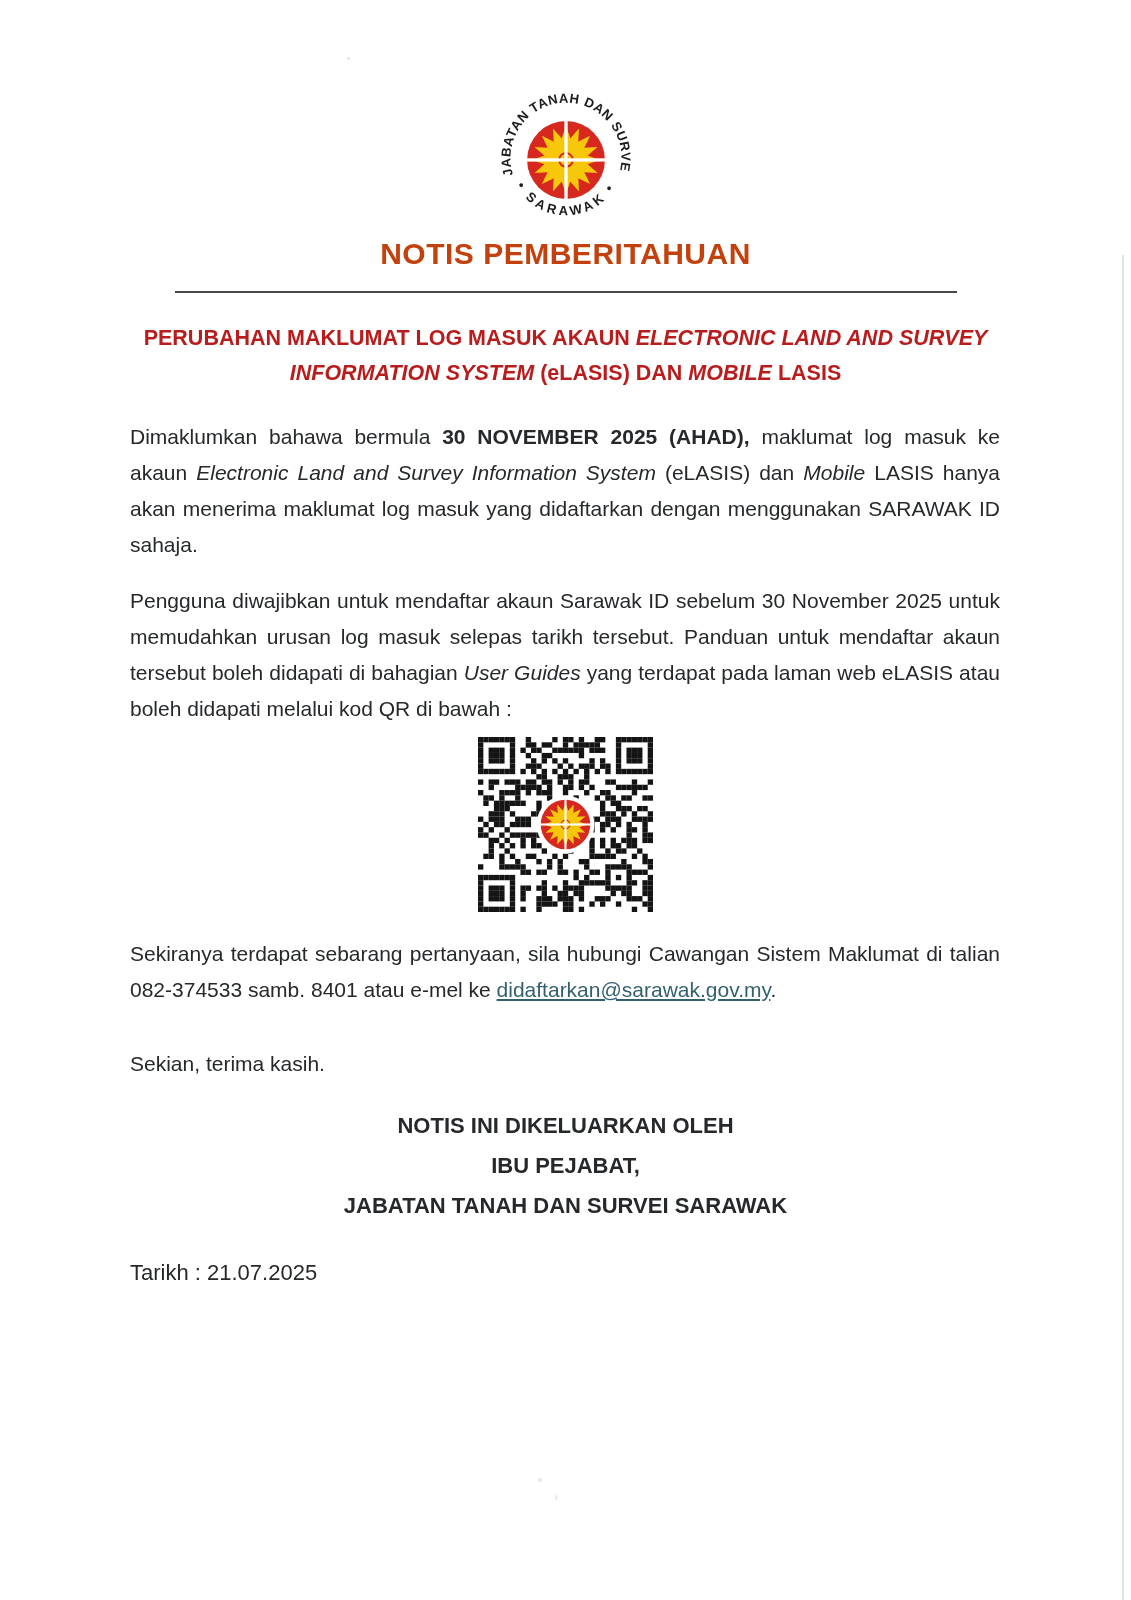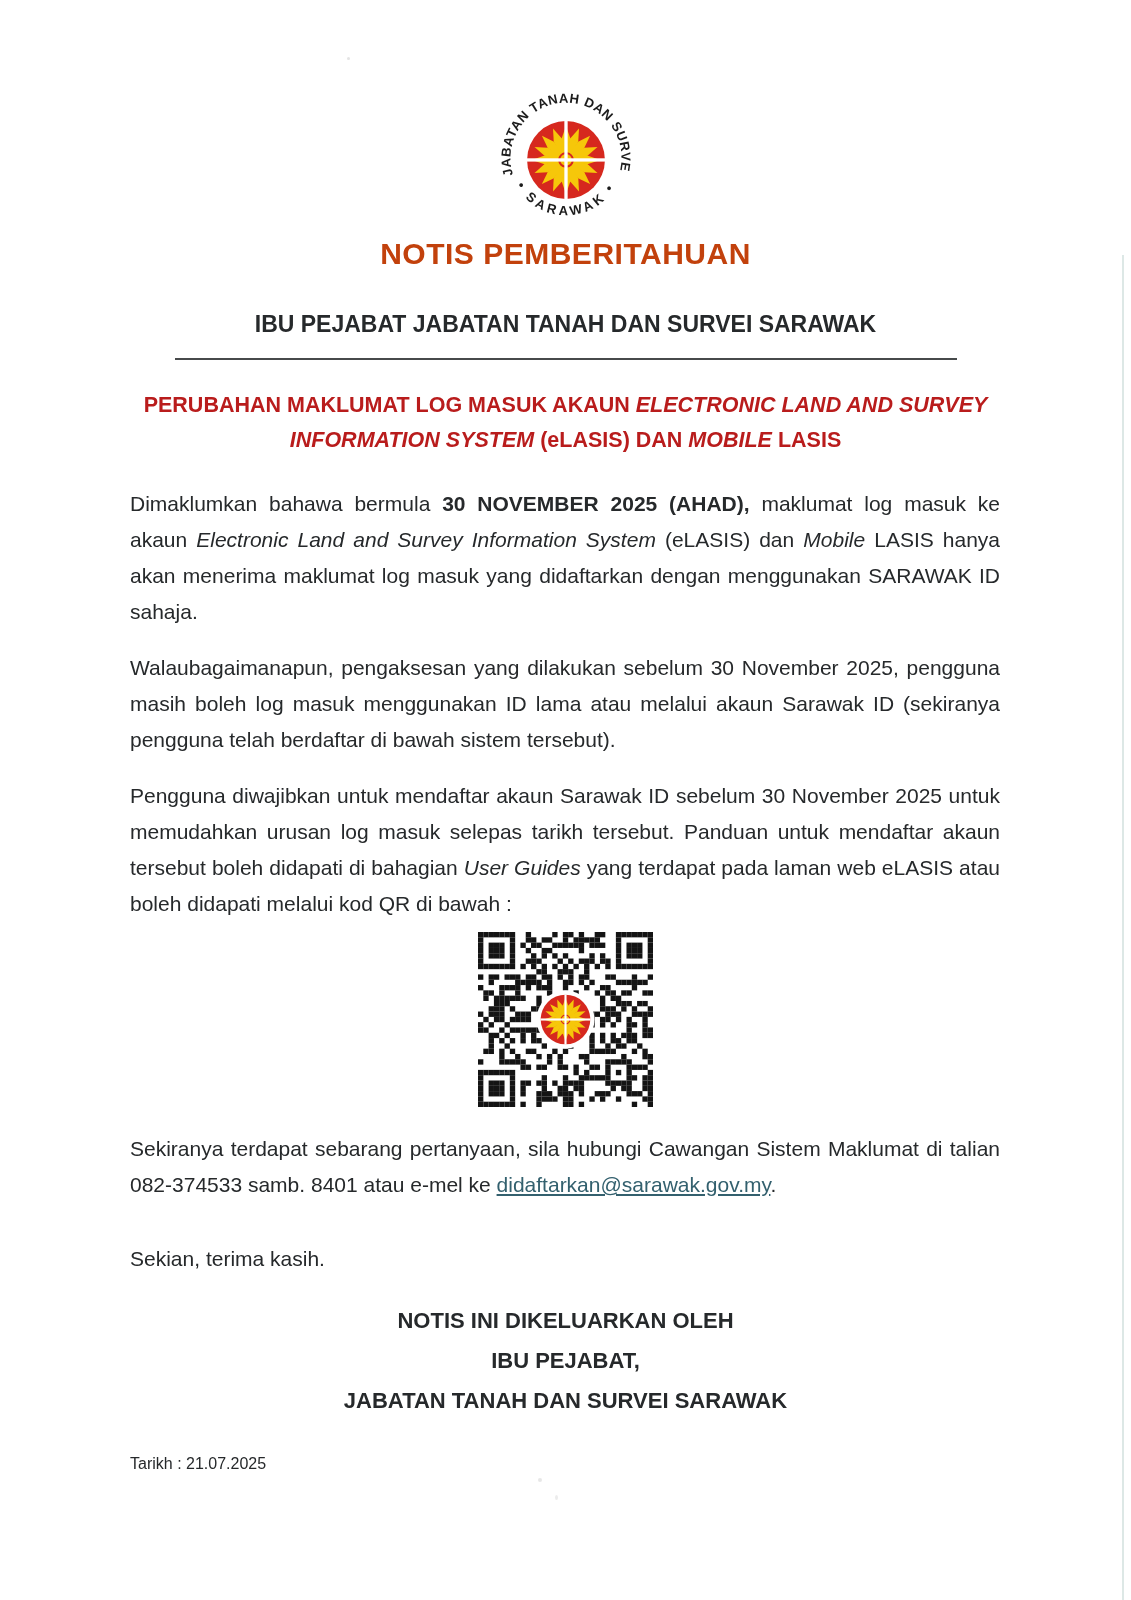--- a/index.html
+++ b/index.html
@@ -42,21 +42,21 @@
   .contact{margin-top:20px;}
   .email-link{
     color:#33606e;text-decoration:underline;cursor:pointer;
   }
   .closing{margin-top:38px;text-align:left;}
   .issued{
     margin-top:24px;text-align:center;
     font-size:22px;font-weight:bold;line-height:40px;color:#26292b;
   }
   .date-line{
-    margin:34px 0 0 130px;font-size:16px;color:#26292b;
+    margin:34px 0 0 130px;font-size:22px;color:#26292b;
   }
   .scan-line{
     position:absolute;top:255px;right:7px;width:2px;height:1345px;
     background:#d7e4e2;opacity:0.85;
   }
   .speck{position:absolute;border-radius:50%;background:#c9c9c9;}
   .speck1{left:347px;top:57px;width:3px;height:3px;opacity:.5;}
   .speck2{left:538px;top:1478px;width:4px;height:4px;opacity:.45;}
   .speck3{left:555px;top:1495px;width:3px;height:5px;opacity:.35;}
   svg text{font-family:"Liberation Sans", sans-serif;}
@@ -108,29 +108,27 @@
         <textPath href="#arcTop" startOffset="50%" text-anchor="middle">JABATAN TANAH DAN SURVEI</textPath>
       </text>
       <text font-size="13.5" font-weight="bold" fill="#1c1c1c" letter-spacing="3.5">
         <textPath href="#arcBot" startOffset="50%" text-anchor="middle">• SARAWAK •</textPath>
       </text>
     </svg>
   </div>
 
   <div class="notice-title">NOTIS PEMBERITAHUAN</div>
 
-  <div class="office-name">IBU PEJABAT JABATAN TANAH DAN SURVEI SARAWAK</div>
 
   <hr class="header-divider">
 
   <div class="subject"><span style="font-weight: bold;">PERUBAHAN MAKLUMAT LOG MASUK AKAUN </span><span style="font-weight: bold; font-style: italic;">ELECTRONIC LAND AND SURVEY</span><br><span style="font-weight: bold; font-style: italic;">INFORMATION SYSTEM </span><span style="font-weight: bold;">(eLASIS) DAN </span><span style="font-weight: bold; font-style: italic;">MOBILE</span><span style="font-weight: bold;"> LASIS</span></div>
 
   <p class="bodytext p-first"><span>Dimaklumkan bahawa bermula </span><span style="font-weight: bold;">30 NOVEMBER 2025 (AHAD),</span><span> maklumat log masuk ke akaun </span><span style="font-style: italic;">Electronic Land and Survey Information System</span><span> (eLASIS) dan </span><span style="font-style: italic;">Mobile</span><span> LASIS hanya akan menerima maklumat log masuk yang didaftarkan dengan menggunakan SARAWAK ID sahaja.</span></p>
 
-  <p class="bodytext p-next"><span>Walaubagaimanapun, pengaksesan yang dilakukan sebelum 30 November 2025, pengguna masih boleh log masuk menggunakan ID lama atau melalui akaun Sarawak ID (sekiranya pengguna telah berdaftar di bawah sistem tersebut).</span></p>
 
   <p class="bodytext p-next"><span>Pengguna diwajibkan untuk mendaftar akaun Sarawak ID sebelum 30 November 2025 untuk memudahkan urusan log masuk selepas tarikh tersebut. Panduan untuk mendaftar akaun tersebut boleh didapati di bahagian </span><span style="font-style: italic;">User Guides</span><span> yang terdapat pada laman web eLASIS atau boleh didapati melalui kod QR di bawah :</span></p>
 
   <div class="qr-wrap">
     <svg id="qr-svg" width="175" height="175" viewBox="0 0 175 175">
         <rect width="175" height="175" fill="#ffffff"></rect>
         <rect x="0.00" y="0.00" width="5.35" height="5.35" fill="#141414"></rect>
         <rect x="5.30" y="0.00" width="5.35" height="5.35" fill="#141414"></rect>
         <rect x="10.61" y="0.00" width="5.35" height="5.35" fill="#141414"></rect>
         <rect x="15.91" y="0.00" width="5.35" height="5.35" fill="#141414"></rect>

